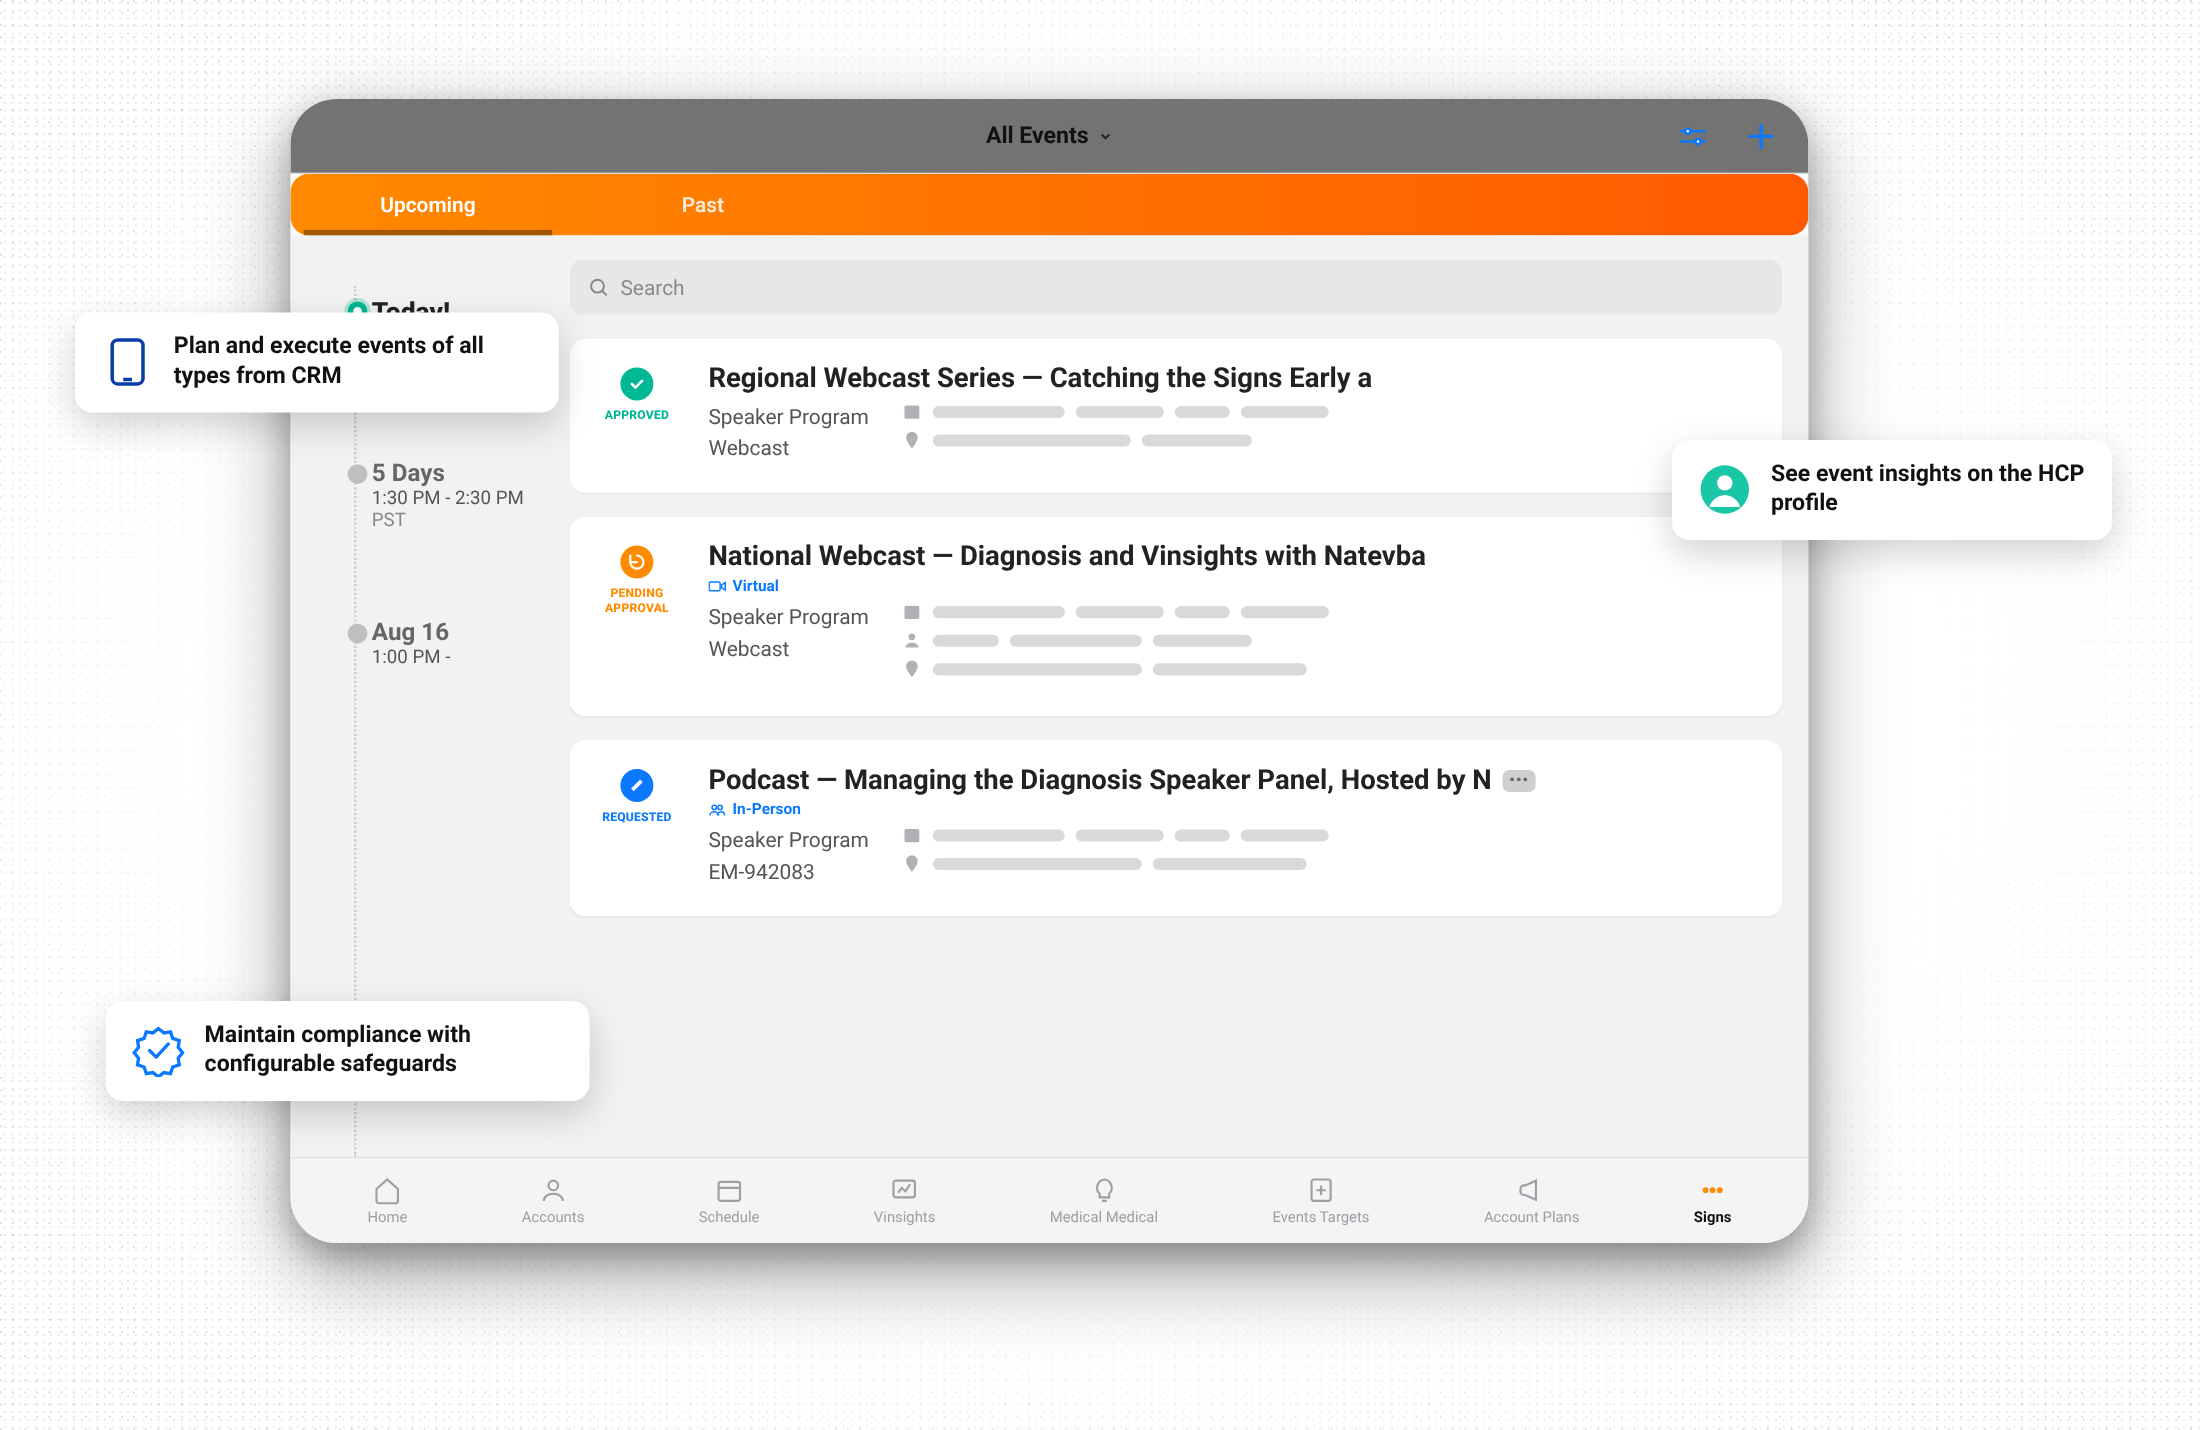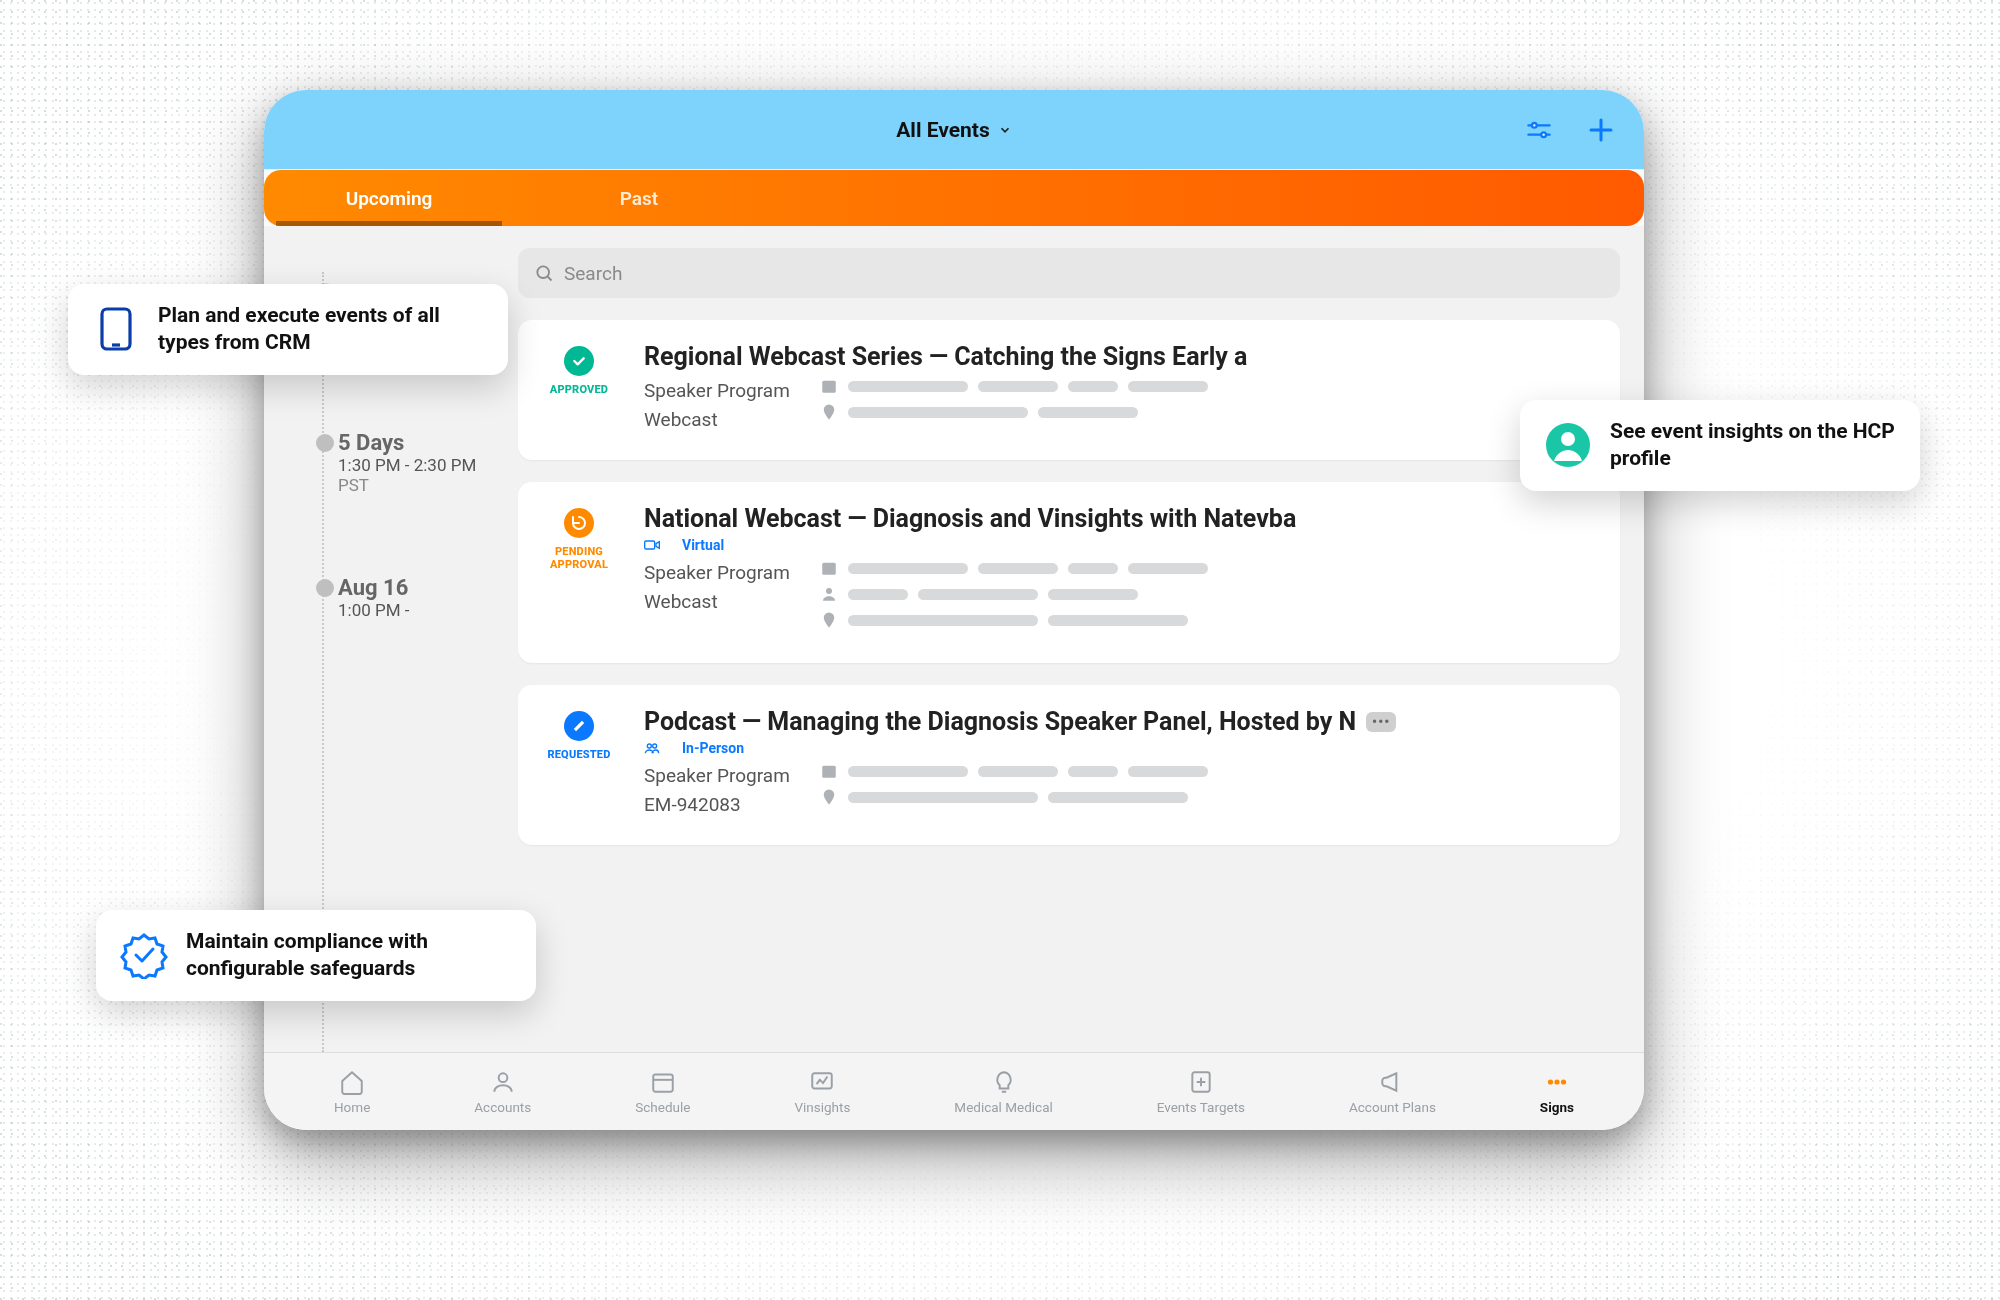--- a/index.html
+++ b/index.html
@@ -26,21 +26,21 @@
     left: 264px; top: 90px;
     width: 1380px; height: 1040px;
     background: #fafafa;
     border-radius: 42px;
     box-shadow: 0 28px 80px rgba(0,0,0,.35), 0 12px 28px rgba(0,0,0,.25);
     overflow: hidden;
     display: flex; flex-direction: column;
   }
   
   .topbar {
-    height: 80px; background:#7dd3fc; display:flex; align-items:center; justify-content:center;
+    height: 68px; background:#737373; display:flex; align-items:center; justify-content:center;
     position:relative; border-bottom:1px solid #eee;
   }
   .title-drop { font-size:21px; font-weight:700; color:#111; display:flex; align-items:center; gap:8px; cursor:pointer;}
   .title-drop svg{flex:none;}
   .top-actions{ position:absolute; right:26px; top:0; bottom:0; display:flex; align-items:center; gap:28px;}
   .icon-btn{ width:34px; height:34px; display:flex; align-items:center; justify-content:center; color:#0a78ff; cursor:pointer;}
   
   .tabs{
     height:56px;
     background: linear-gradient(90deg,#ff8a00,#ff5a00);
@@ -71,21 +71,21 @@
   .card{
     background:#fff; border-radius:14px; padding:22px 26px 26px 22px; display:flex; gap:26px;
     box-shadow:0 1px 2px rgba(0,0,0,.05);
   }
   .status{ width:78px; display:flex; flex-direction:column; align-items:center; gap:8px; padding-top:4px;}
   .status .circ{ width:30px; height:30px; border-radius:50%; display:flex; align-items:center; justify-content:center; color:#fff;}
   .status .txt{ font-size:11px; font-weight:800; letter-spacing:.2px; text-align:center; line-height:1.15;}
   .content{ flex:1; min-width:0;}
   .etitle{ font-size:25px; font-weight:700; color:#222; white-space:nowrap; overflow:hidden; text-overflow:ellipsis; display:flex; align-items:center; gap:10px;}
   .badge-dots{ background:#cfcfcf; color:#666; border-radius:6px; padding:0 6px; height:20px; display:inline-flex; align-items:center; font-size:14px; letter-spacing:1px;}
-  .mode{ font-size:14px; font-weight:700; display:flex; align-items:center; gap:22px; margin-top:4px;}
+  .mode{ font-size:14px; font-weight:700; display:flex; align-items:center; gap:6px; margin-top:4px;}
   .mode.virtual{ color:#0a78ff;}
   .mode.inperson{ color:#0a78ff;}
   .row2{ display:flex; margin-top:6px; gap:30px;}
   .meta{ font-size:19px; color:#555; line-height:1.5;}
   .holders{ flex:1;}
   .holderline{ display:flex; align-items:center; gap:10px; margin-bottom:8px;}
   .holderline .ic{ width:18px; height:18px; color:#aeb2b6;}
   .bar{ height:11px; border-radius:6px; background:#d7d9db;}
   
   .nav{

